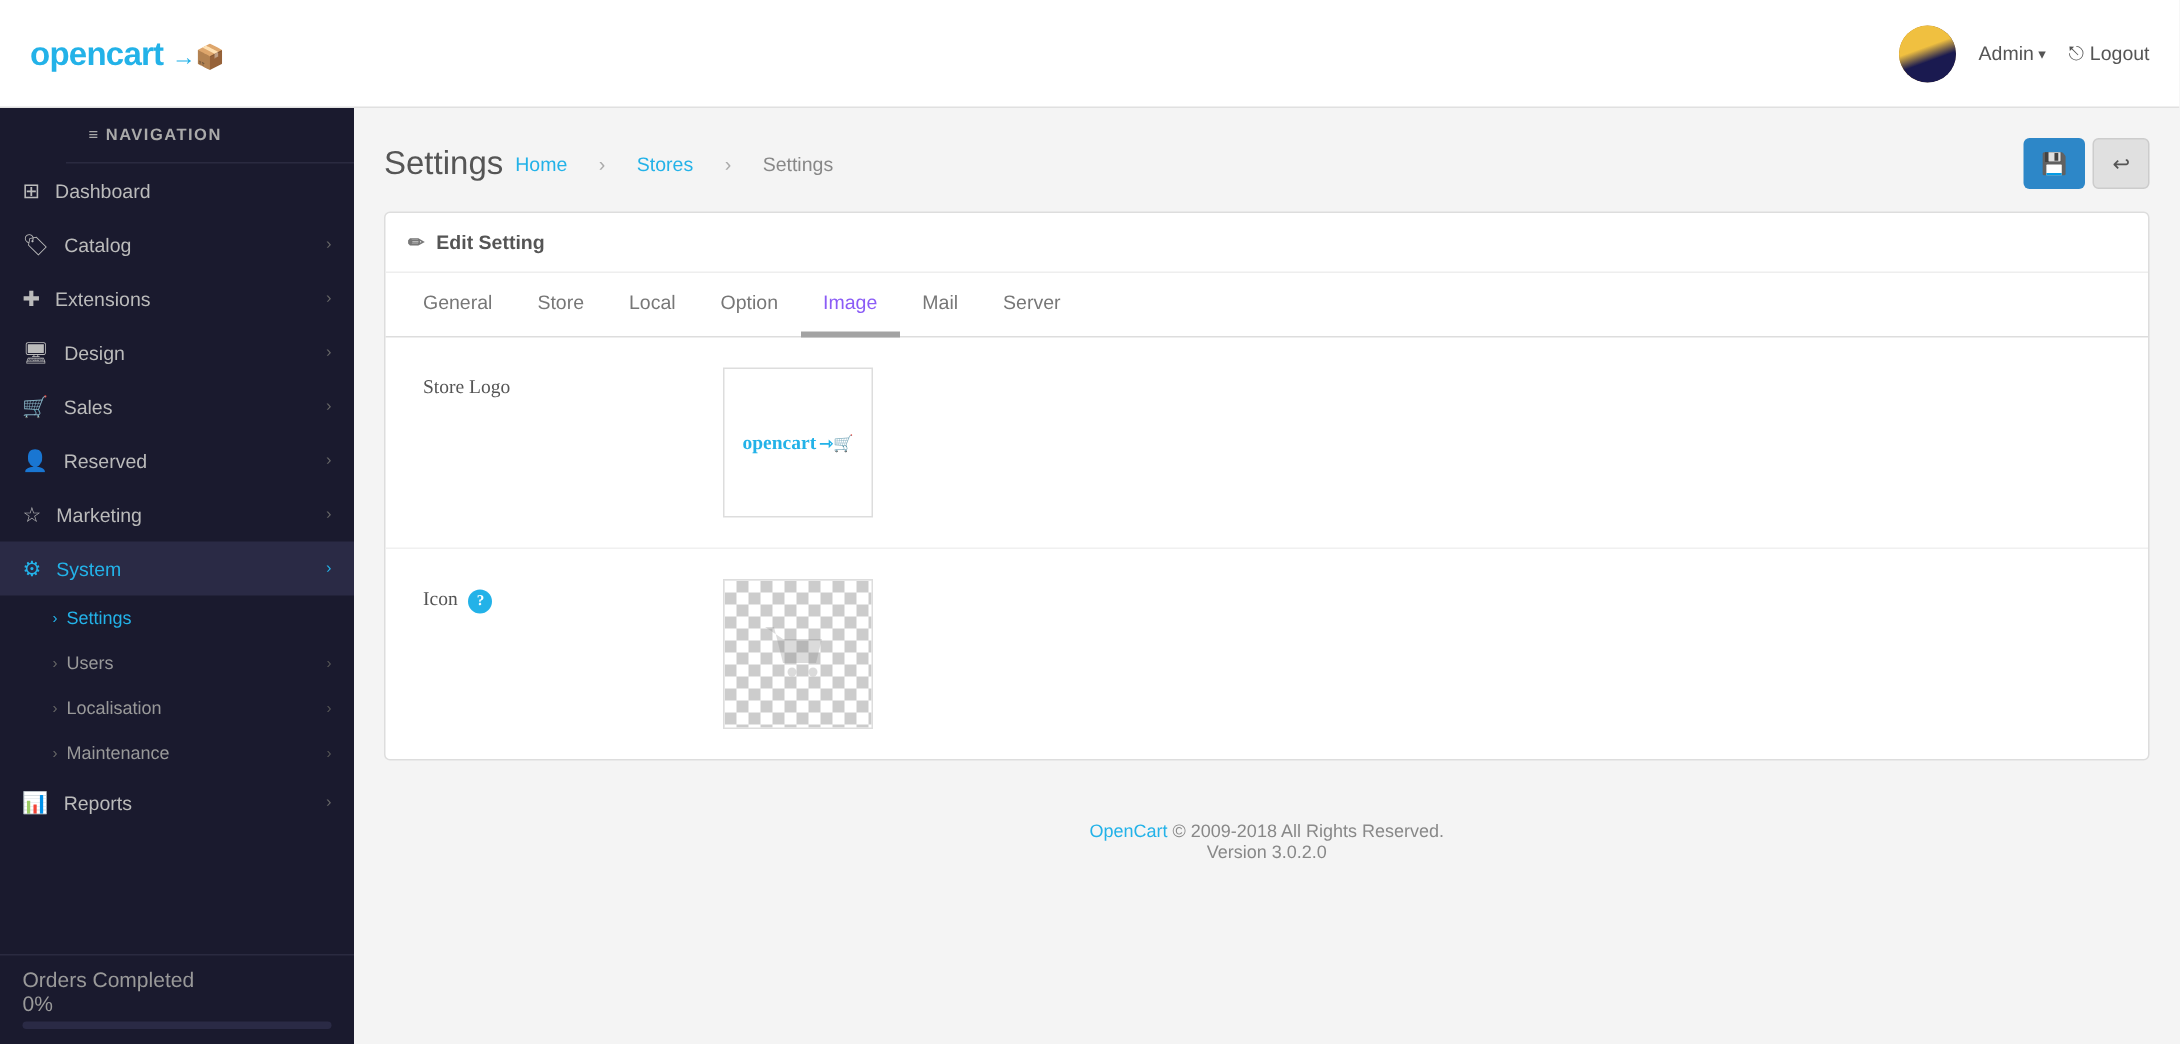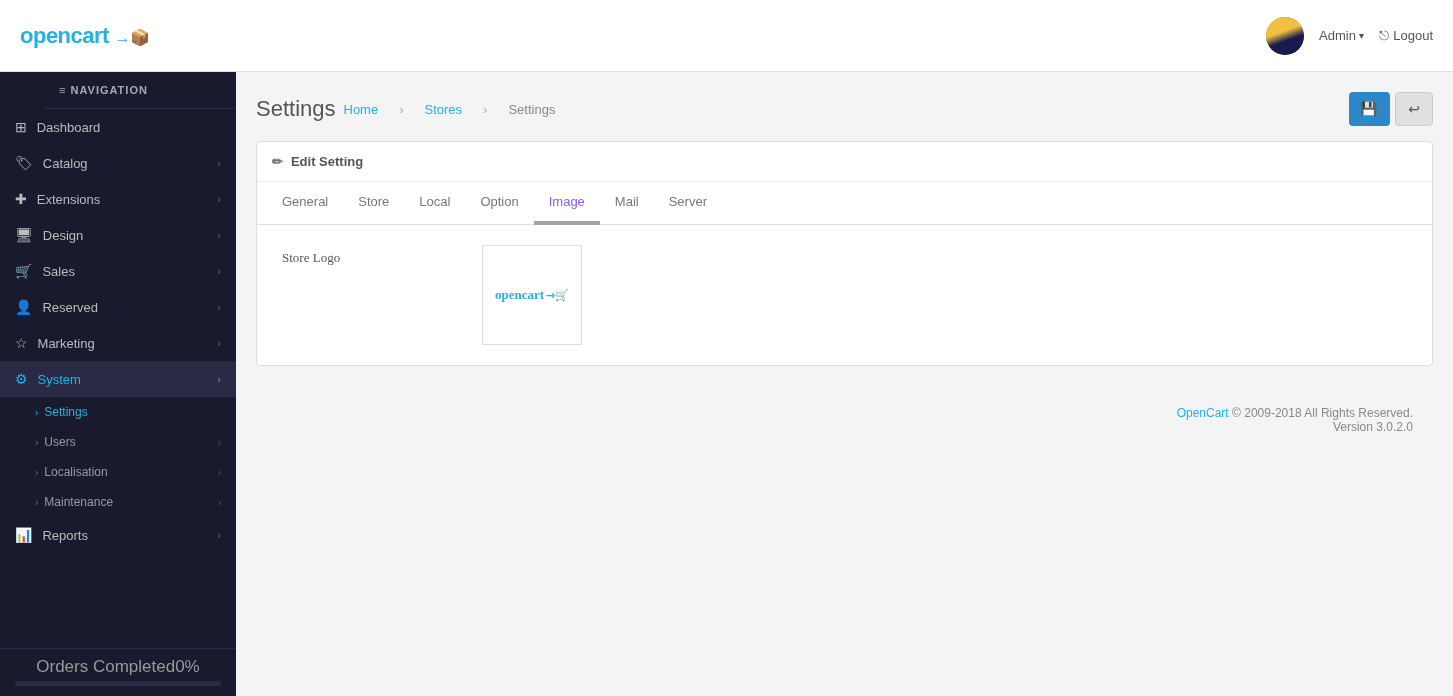--- a/index.html
+++ b/index.html
@@ -128,24 +128,25 @@
 
     
     .progress-area {
       padding: 8px 15px 10px;
       background: #1a1a2e;
       border-top: 1px solid #2a2a40;
       margin-top: auto;
     }
     .progress-label {
       display: flex;
-      justify-content: center;
+      justify-content: flex-start;
       color: #999;
-      font-size: 17px;
+      font-size: 14px;
       margin-bottom: 4px;
+      flex-direction: column;
     }
     .progress-bar-bg {
       background: #2a2a45;
       border-radius: 3px;
       height: 5px;
     }
     .progress-bar-fill {
       background: #23b2e8;
       height: 5px;
       border-radius: 3px;
@@ -316,21 +317,21 @@
       background: #23b2e8;
       color: #fff;
       font-size: 10px;
       font-weight: bold;
       margin-left: 4px;
       cursor: pointer;
     }
 
     
     .content-footer {
-      text-align: right;
+      text-align: center;
       padding: 20px;
       color: #888;
       font-size: 12px;
     }
     .content-footer a { color: #23b2e8; text-decoration: none; }
   </style>
 </head>
 <body>
 
 <div class="top-header">
@@ -532,20 +533,38 @@
           <div class="form-control">
             <div class="image-box">
               <div class="opencart-logo-small">
                 <span style="color:#23b2e8; font-size:13px; font-weight:bold;">opencart</span>
                 <span style="color:#23b2e8; font-size:11px;">⇾🛒</span>
               </div>
             </div>
           </div>
         </div>
 
+        <div class="form-row">
+          <div class="form-label">
+            <span>Icon</span>
+            <span class="help-icon">?</span>
+          </div>
+          <div class="form-control">
+            <div class="icon-box">
+
+              <svg class="cart-icon-svg" width="60" height="60" viewBox="0 0 60 60" xmlns="http://www.w3.org/2000/svg">
+                <g fill="#888" opacity="0.6">
+                  <path d="M8 12h6l6 24h22l4-16H20"></path>
+                  <circle cx="26" cy="42" r="3"></circle>
+                  <circle cx="40" cy="42" r="3"></circle>
+                </g>
+              </svg>
+            </div>
+          </div>
+        </div>
 
       </div>
     </div>
 
     <div class="content-footer">
       <div>
         <a>OpenCart</a>
         <span>© 2009-2018 All Rights Reserved.</span>
       </div>
       <div>Version 3.0.2.0</div>

